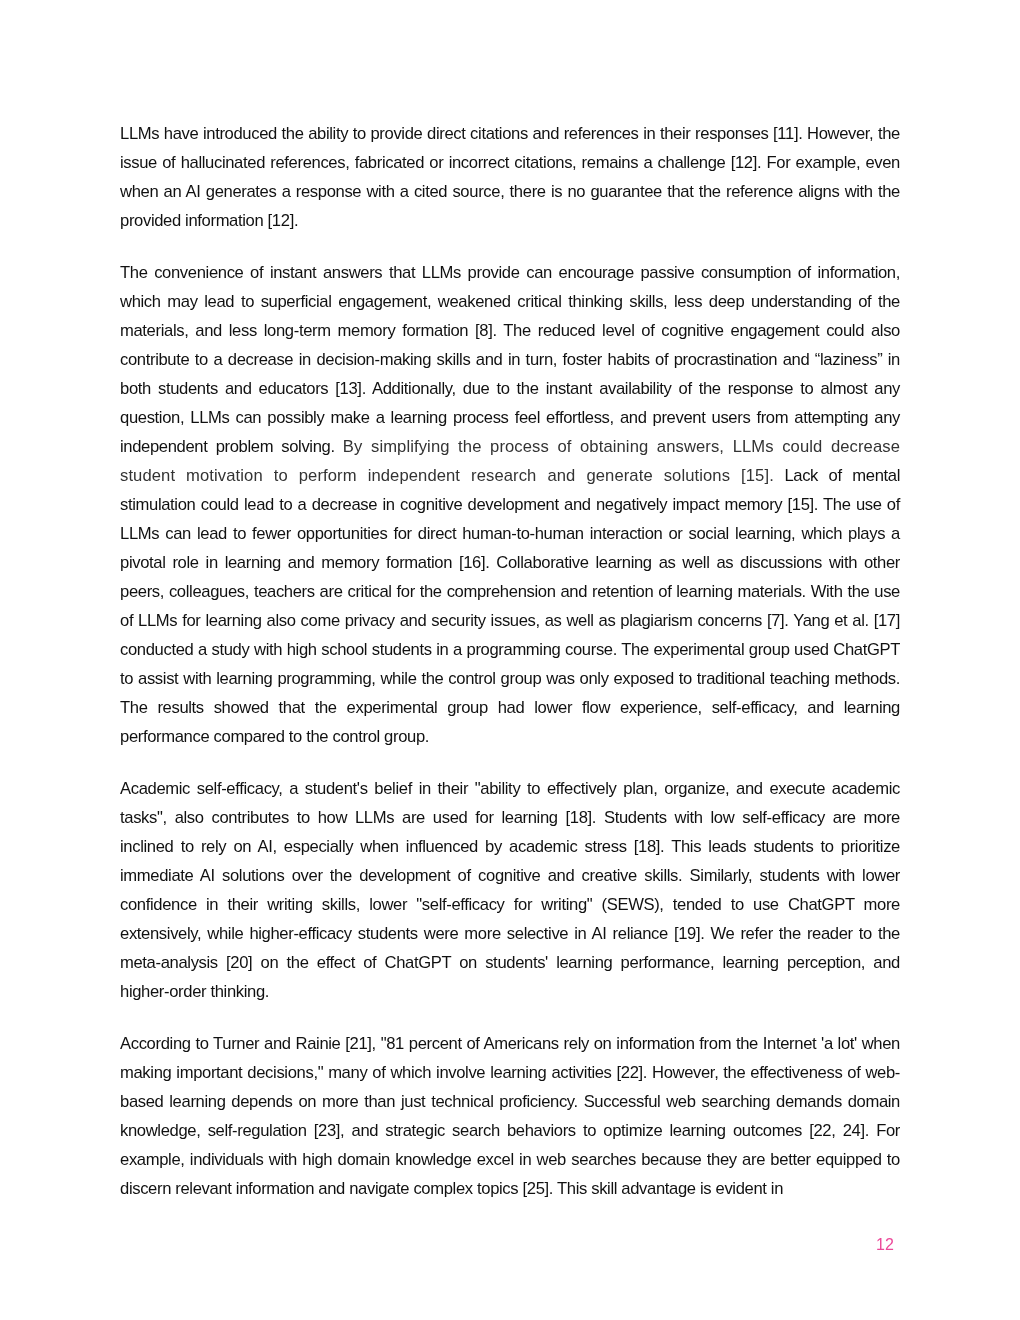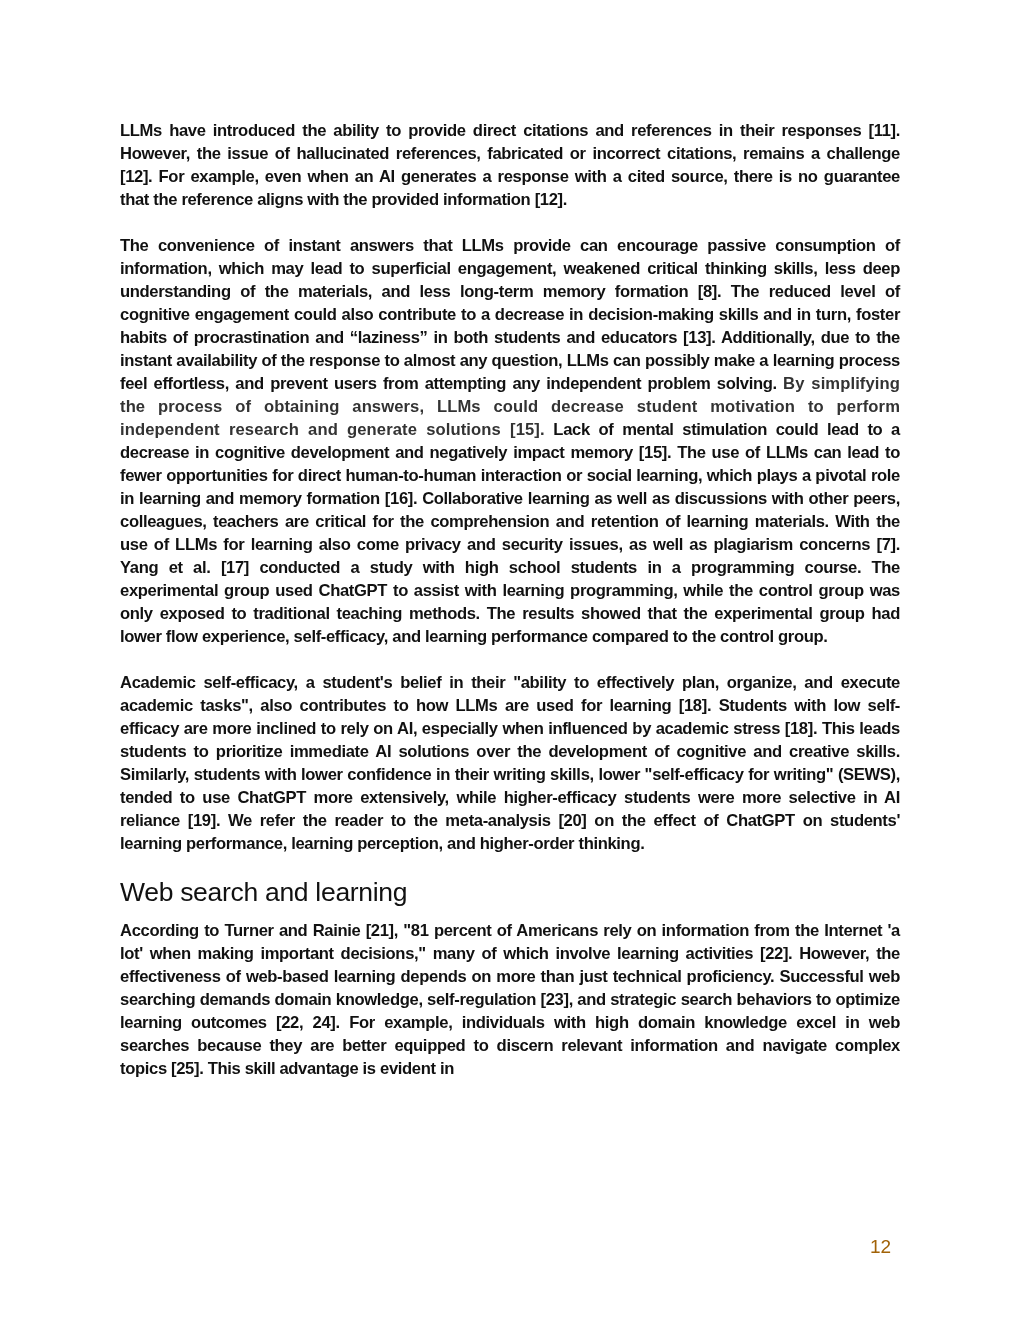--- a/index.html
+++ b/index.html
@@ -17,25 +17,24 @@
     }
     .page {
       position: absolute;
       left: 120px;
       top: 119px;
       width: 780px;
     }
     .para {
       margin: 0;
       font-size: 16.6px;
-      line-height: 23px;
+      line-height: 29px;
       text-align: justify;
       letter-spacing: -0.35px;
       word-spacing: 0px;
-      font-weight: bold;
     }
     .para + .para {
       margin-top: 23px;
     }
     .gray-run {
       color: #333333;
       letter-spacing: 0.1px;
     }
     .section-heading {
       margin: 20px 0 10px 0;
@@ -43,41 +42,40 @@
       font-weight: normal;
       line-height: 34px;
       letter-spacing: -0.3px;
       color: #111111;
     }
     .page-number {
       position: absolute;
       left: 870px;
       top: 1236px;
       width: 30px;
-      text-align: left;
-      font-size: 19px;
-      color: #a16207;
+      text-align: center;
+      font-size: 16px;
+      color: #ec4899;
     }
   </style>
 </head>
 <body>
 
 <div class="page">
   <p class="para">
     <span>LLMs have introduced the ability to provide direct citations and references in their responses [11]. However, the issue of hallucinated references, fabricated or incorrect citations, remains a challenge [12]. For example, even when an AI generates a response with a cited source, there is no guarantee that the reference aligns with the provided information [12].</span>
   </p>
 
   <p class="para">
     <span>The convenience of instant answers that LLMs provide can encourage passive consumption of information, which may lead to superficial engagement, weakened critical thinking skills, less deep understanding of the materials, and less long-term memory formation [8]. The reduced level of cognitive engagement could also contribute to a decrease in decision-making skills and in turn, foster habits of procrastination and “laziness” in both students and educators [13]. Additionally, due to the instant availability of the response to almost any question, LLMs can possibly make a learning process feel effortless, and prevent users from attempting any independent problem solving. </span><span class="gray-run">By simplifying the process of obtaining answers, LLMs could decrease student motivation to perform independent research and generate solutions [15].</span><span> Lack of mental stimulation could lead to a decrease in cognitive development and negatively impact memory [15]. The use of LLMs can lead to fewer opportunities for direct human-to-human interaction or social learning, which plays a pivotal role in learning and memory formation [16]. Collaborative learning as well as discussions with other peers, colleagues, teachers are critical for the comprehension and retention of learning materials. With the use of LLMs for learning also come privacy and security issues, as well as plagiarism concerns [7]. Yang et al. [17] conducted a study with high school students in a programming course. The experimental group used ChatGPT to assist with learning programming, while the control group was only exposed to traditional teaching methods. The results showed that the experimental group had lower flow experience, self-efficacy, and learning performance compared to the control group.</span>
   </p>
 
   <p class="para">
     <span>Academic self-efficacy, a student's belief in their "ability to effectively plan, organize, and execute academic tasks", also contributes to how LLMs are used for learning [18]. Students with low self-efficacy are more inclined to rely on AI, especially when influenced by academic stress [18]. This leads students to prioritize immediate AI solutions over the development of cognitive and creative skills. Similarly, students with lower confidence in their writing skills, lower "self-efficacy for writing" (SEWS), tended to use ChatGPT more extensively, while higher-efficacy students were more selective in AI reliance [19]. We refer the reader to the meta-analysis [20] on the effect of ChatGPT on students' learning performance, learning perception, and higher-order thinking.</span>
   </p>
 
-  <h2 class="section-heading">Web search and learning</h2>
 
   <p class="para">
     <span>According to Turner and Rainie [21], "81 percent of Americans rely on information from the Internet 'a lot' when making important decisions," many of which involve learning activities [22]. However, the effectiveness of web-based learning depends on more than just technical proficiency. Successful web searching demands domain knowledge, self-regulation [23], and strategic search behaviors to optimize learning outcomes [22, 24]. For example, individuals with high domain knowledge excel in web searches because they are better equipped to discern relevant information and navigate complex topics [25]. This skill advantage is evident in</span>
   </p>
 </div>
 
 <div class="page-number">12</div>
 
 </body></html>

